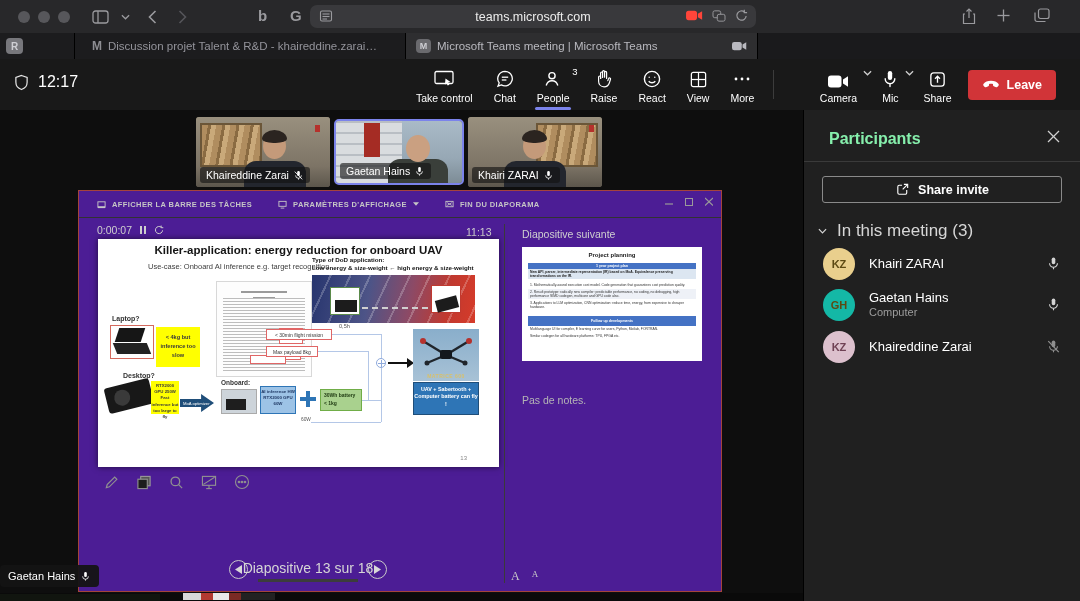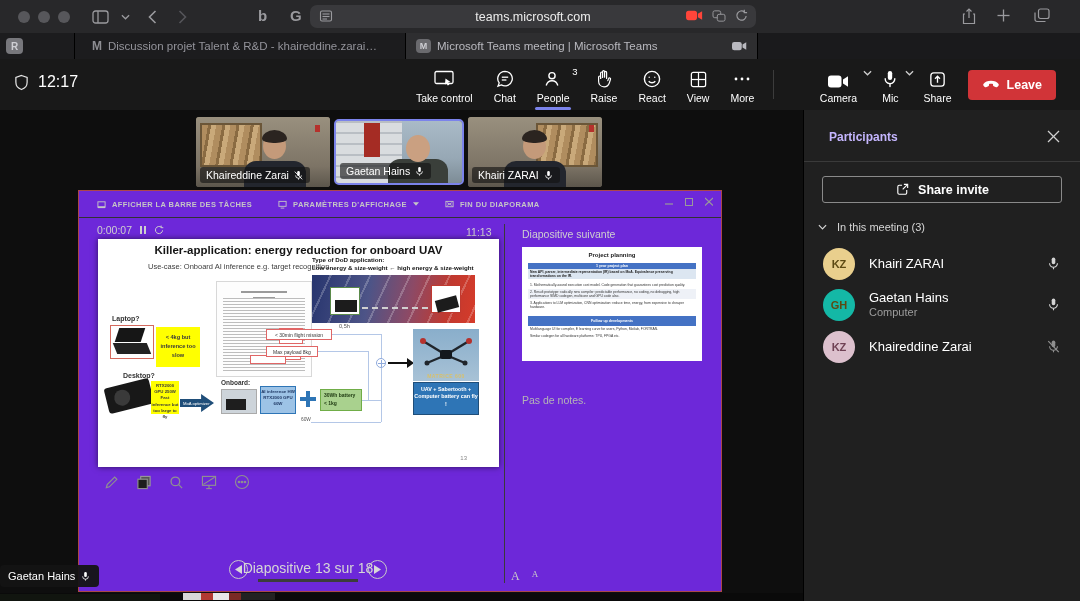--- a/index.html
+++ b/index.html
@@ -61,21 +61,21 @@
   .building { position:absolute; left:0; top:0; width:66px; height:66px;
               background:repeating-linear-gradient(0deg,#d9dcdf 0 9px,#b9bec4 9px 11px); }
   .redsign { position:absolute; left:28px; top:2px; width:16px; height:34px; background:#a52c24; }
   .head { position:absolute; border-radius:50%; background:#c49a7a; }
   .hair { position:absolute; border-radius:50% 50% 45% 45% / 70% 70% 30% 30%; background:#2b2420; }
   .torso { position:absolute; bottom:0; border-radius:12px 12px 0 0; background:#23262e; }
   .nametag { position:absolute; left:4px; bottom:4px; background:rgba(18,18,18,.62); border-radius:3px; color:#fff;
              font-size:10.5px; display:flex; align-items:center; gap:4px; padding:2px 6px; }
 
   
-  .ppt { position:absolute; left:78px; top:80px; width:644px; height:402px; background:#6d28d9;
+  .ppt { position:absolute; left:78px; top:80px; width:644px; height:402px; background:#4c1d95;
          border:1px solid rgba(186,77,38,.8); }
   .ppt-menu { position:absolute; left:0; top:0; width:100%; height:27px; border-bottom:1px solid #323232;
               display:flex; align-items:center; gap:26px; padding-left:18px; color:#c6c6c6; }
   .mi { display:flex; align-items:center; gap:6px; font-size:7.5px; font-weight:bold; letter-spacing:.4px; text-transform:uppercase; }
   .winctl { position:absolute; right:8px; top:6px; display:flex; gap:12px; color:#9a9a9a; }
   .ppt-status { position:absolute; left:18px; top:33px; display:flex; align-items:center; gap:8px; color:#cfcfcf; font-size:10.5px; }
   .pauseic { display:flex; gap:2px; } .pauseic i { display:block; width:2px; height:8px; background:#cfcfcf; }
   .clock { position:absolute; left:387px; top:35px; color:#cfcfcf; font-size:10.5px; }
 
   .slide { position:absolute; left:19px; top:48px; width:401px; height:228px; background:#fff; color:#111;
@@ -150,26 +150,26 @@
 
   .presentertag { position:absolute; left:0; top:455px; height:22px; background:rgba(20,20,20,.95); border-radius:4px;
                   color:#fff; font-size:11px; display:flex; align-items:center; gap:5px; padding:0 8px; }
   .bottomstrip { position:absolute; left:0; top:483px; width:803px; height:8px; background:#0a0a0a; }
   .strip-green { position:absolute; left:0; top:1px; width:160px; height:7px; background:#11150f; }
   .strip-frag { position:absolute; left:183px; top:0; width:92px; height:7px;
                 background:linear-gradient(90deg,#d8d8d8 0 18px,#b23a32 18px 30px,#e8e8e8 30px 46px,#7a2a24 46px 58px,#222 58px 100%); }
 
   
   .panel { position:absolute; left:803px; top:110px; width:277px; height:491px; background:#202020; border-left:1px solid #000; }
-  .p-title { position:absolute; left:25px; top:20px; color:#c4b5fd; font-size:12px; font-weight:bold; }
+  .p-title { position:absolute; left:25px; top:20px; color:#86efac; font-size:16px; font-weight:bold; }
   .p-close { position:absolute; right:20px; top:20px; color:#d0d0d0; }
   .p-div { position:absolute; left:0; top:51px; width:100%; height:1px; background:#3a3a3a; }
   .p-share { position:absolute; left:18px; top:66px; width:240px; height:27px; border:1px solid #8a8a8a; border-radius:3px;
              color:#fff; font-size:12.5px; font-weight:bold; display:flex; align-items:center; justify-content:center; gap:8px; }
-  .p-section { position:absolute; left:14px; top:111px; display:flex; align-items:center; gap:10px; color:#d6d6d6; font-size:11px; }
+  .p-section { position:absolute; left:14px; top:111px; display:flex; align-items:center; gap:10px; color:#d6d6d6; font-size:17px; }
   .p-row { position:absolute; left:0; width:277px; height:40px; }
   .avatar { position:absolute; left:19px; top:4px; width:32px; height:32px; border-radius:50%;
             display:flex; align-items:center; justify-content:center; font-size:11px; font-weight:bold; }
   .p-name { position:absolute; left:65px; top:12px; color:#fff; font-size:13px; white-space:nowrap; }
   .p-name.two { top:5px; }
   .p-role { position:absolute; left:65px; top:21px; color:#9d9d9d; font-size:11px; }
   .p-mic { position:absolute; right:20px; top:12px; color:#d4d4d4; }
   .p-mic.off { color:#8f8f8f; }
 </style>
 </head>

